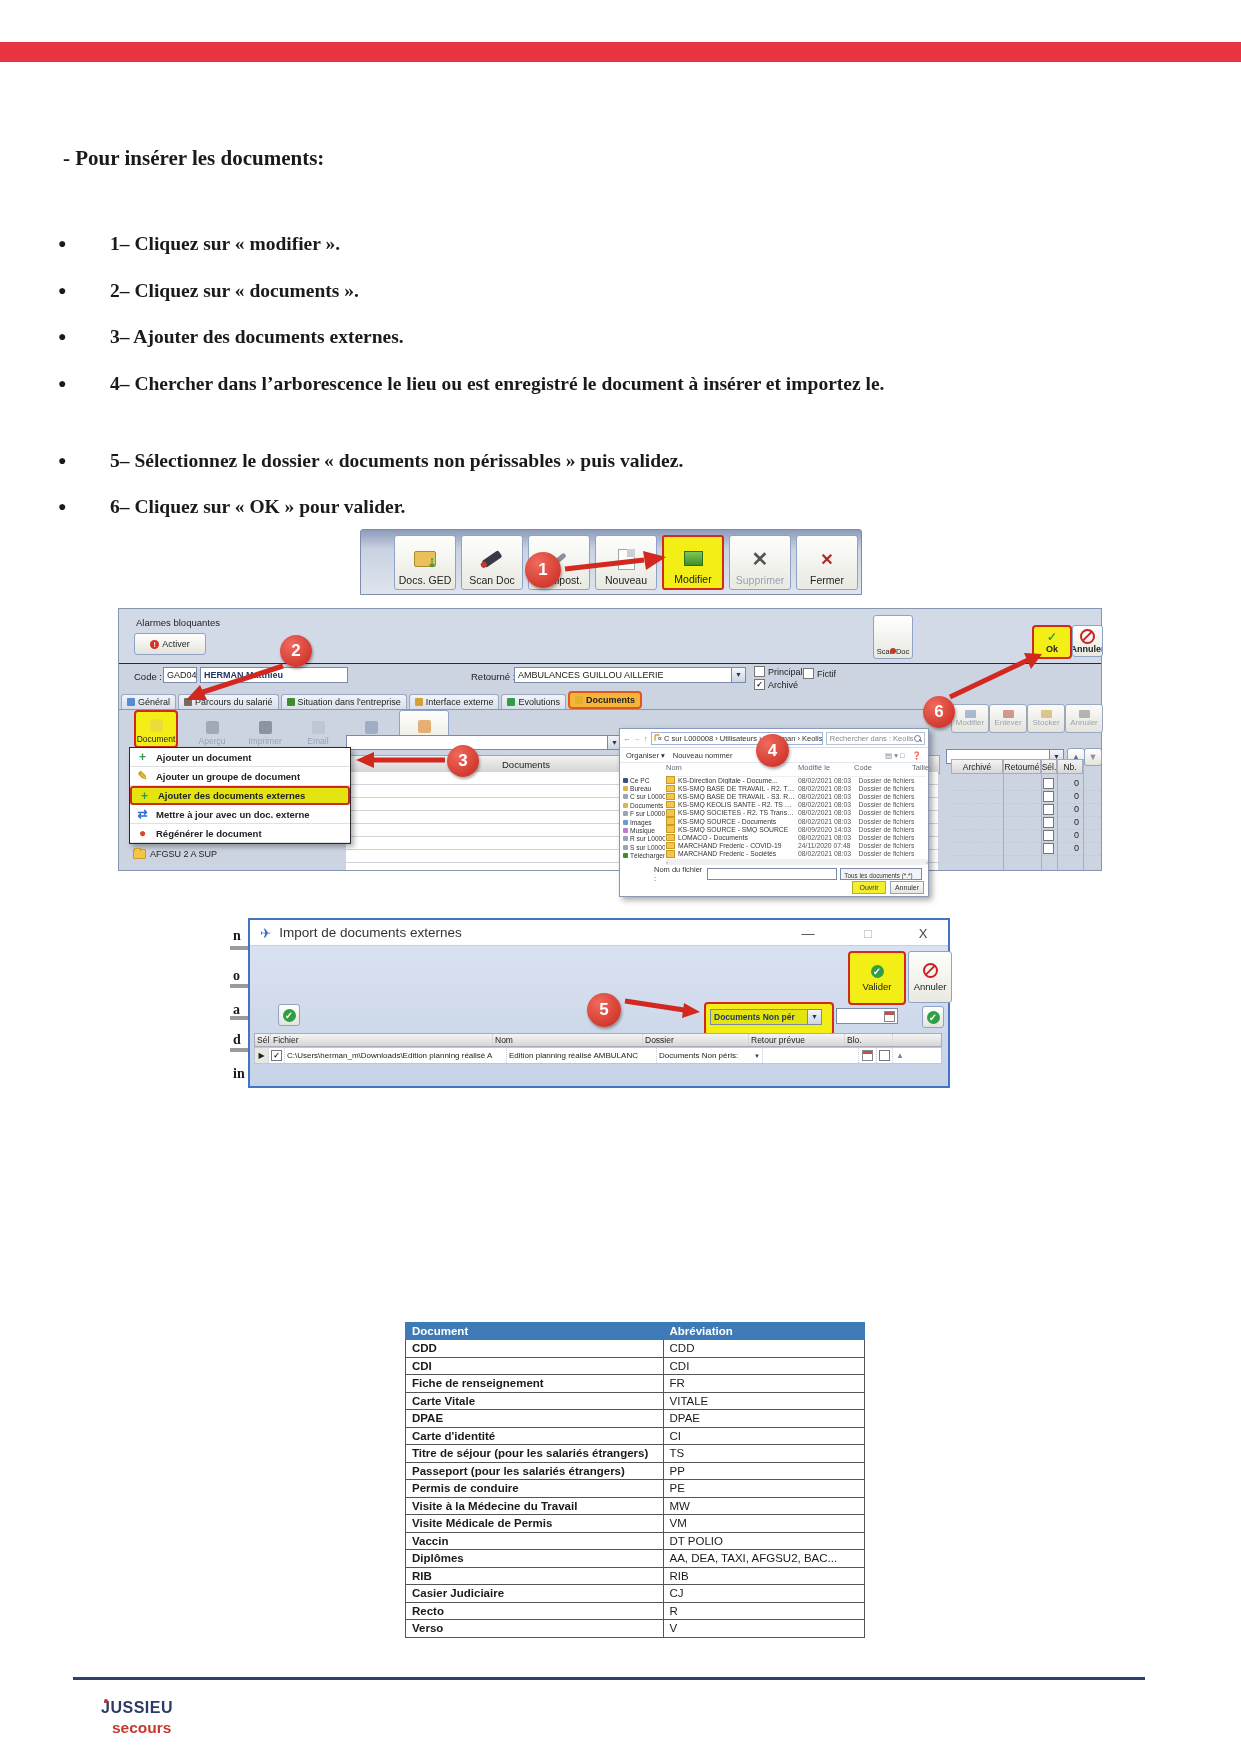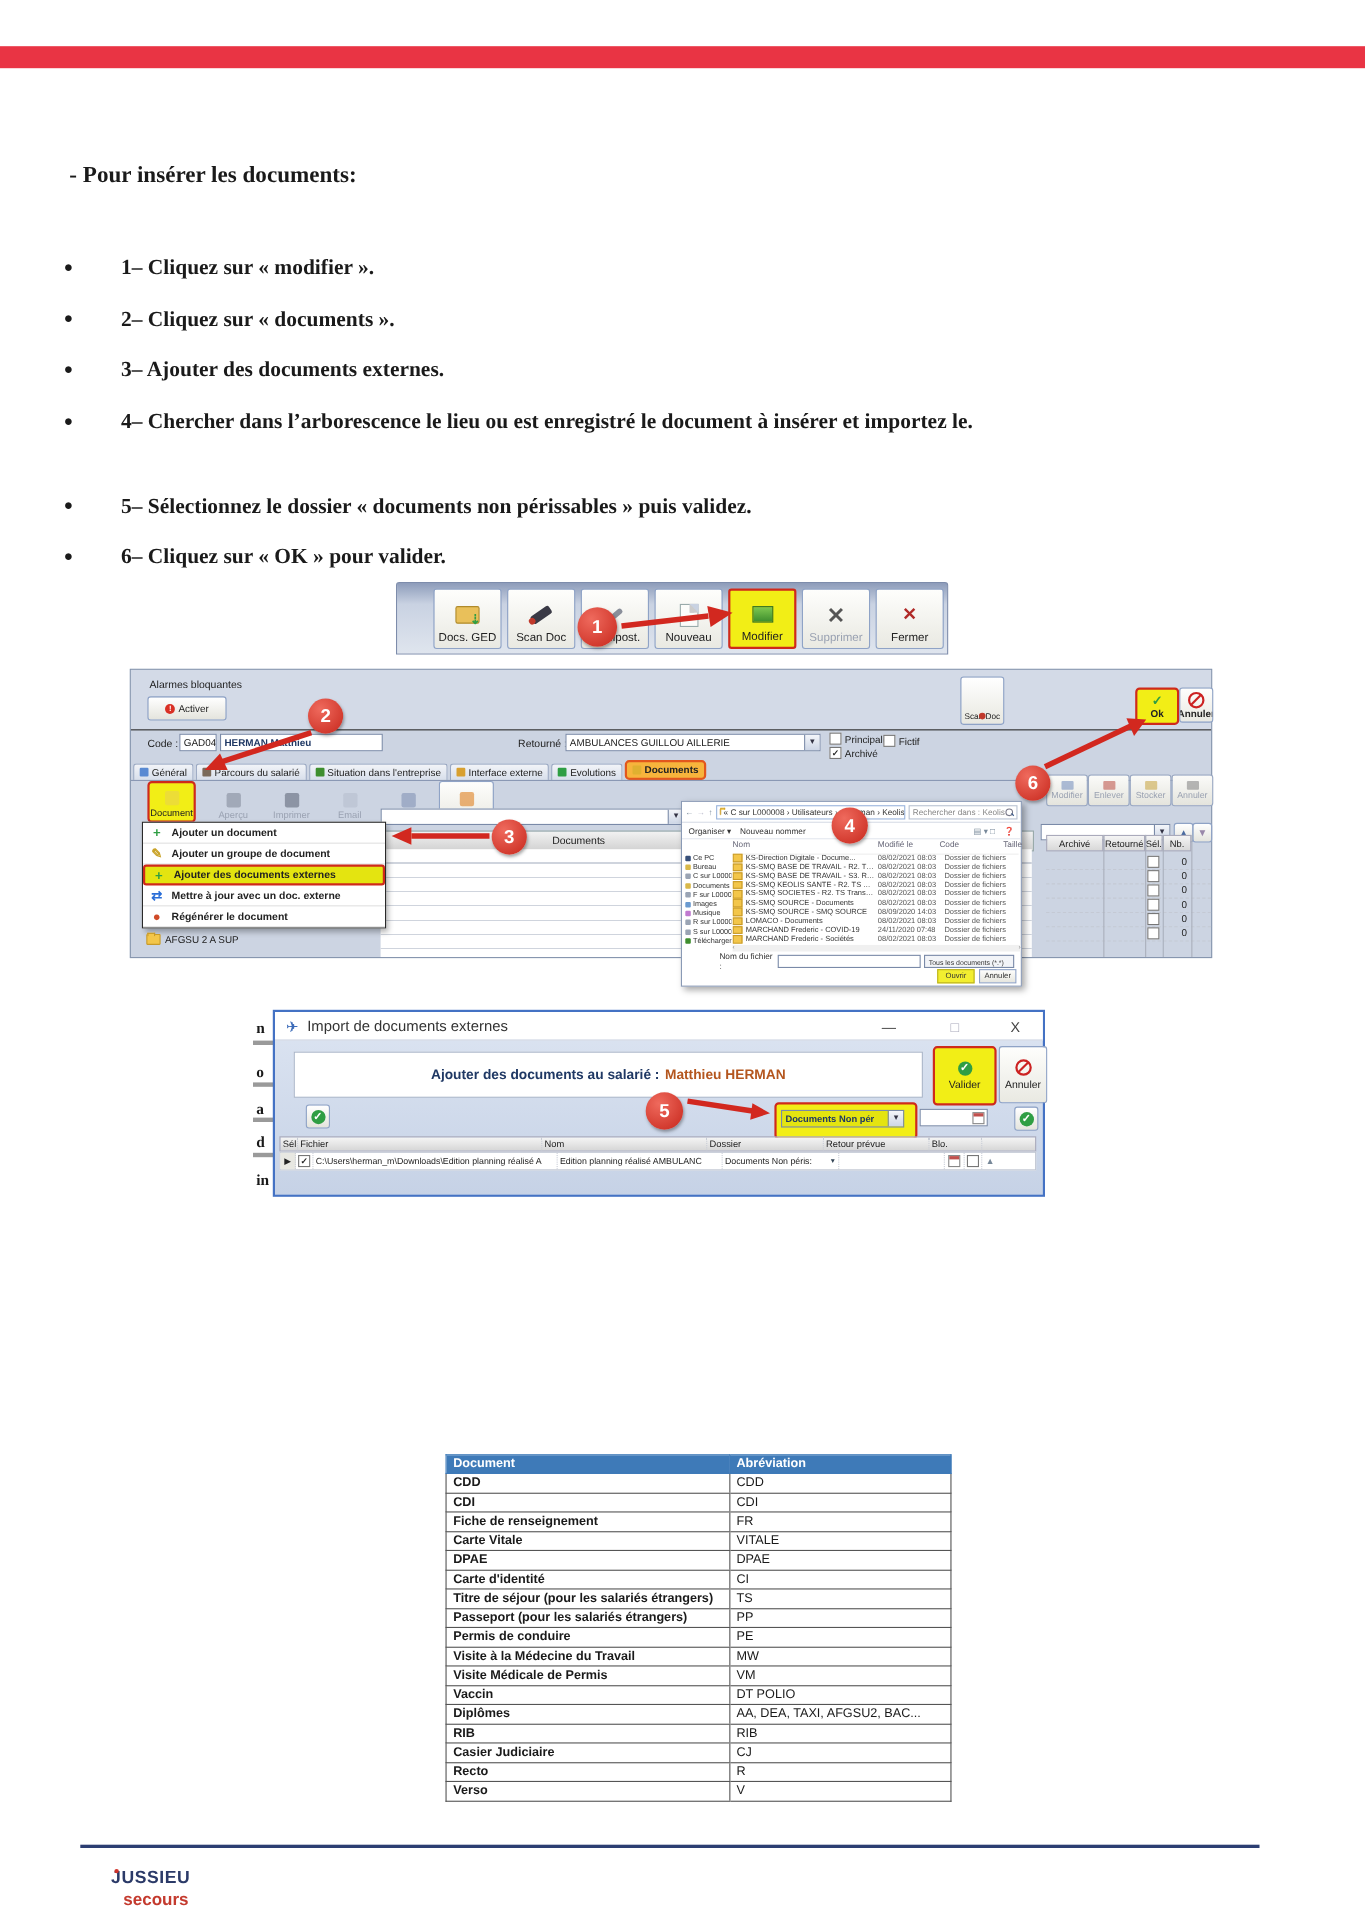--- a/index.html
+++ b/index.html
@@ -593,24 +593,20 @@
       </div>
     <div class="dialog">
       <div class="dlg-title">
         <span style="color:#3a6ab8;">✈</span>
         <span>Import de documents externes</span>
       </div>
       <div class="dlg-ctl" style="right:120px;">—</div>
       <div class="dlg-ctl" style="right:60px;color:#aab;">□</div>
       <div class="dlg-ctl" style="right:5px;">X</div>
 
-      <div class="dlg-banner">
-        <span style="color:#1f3864;">Ajouter des documents au salarié :</span>
-        <span style="color:#b4561e;">Matthieu HERMAN</span>
-      </div>
       <div class="vald hl-y" style="left:598px;">
         <span class="gcheck">✓</span>
         <span>Valider</span>
       </div>
       <div class="vald btn-face" style="left:658px;width:42px;">
         <span class="noent"></span>
         <span>Annuler</span>
       </div>
 
       <div class="small-btn" style="left:28px;top:84px;width:20px;height:20px;">

